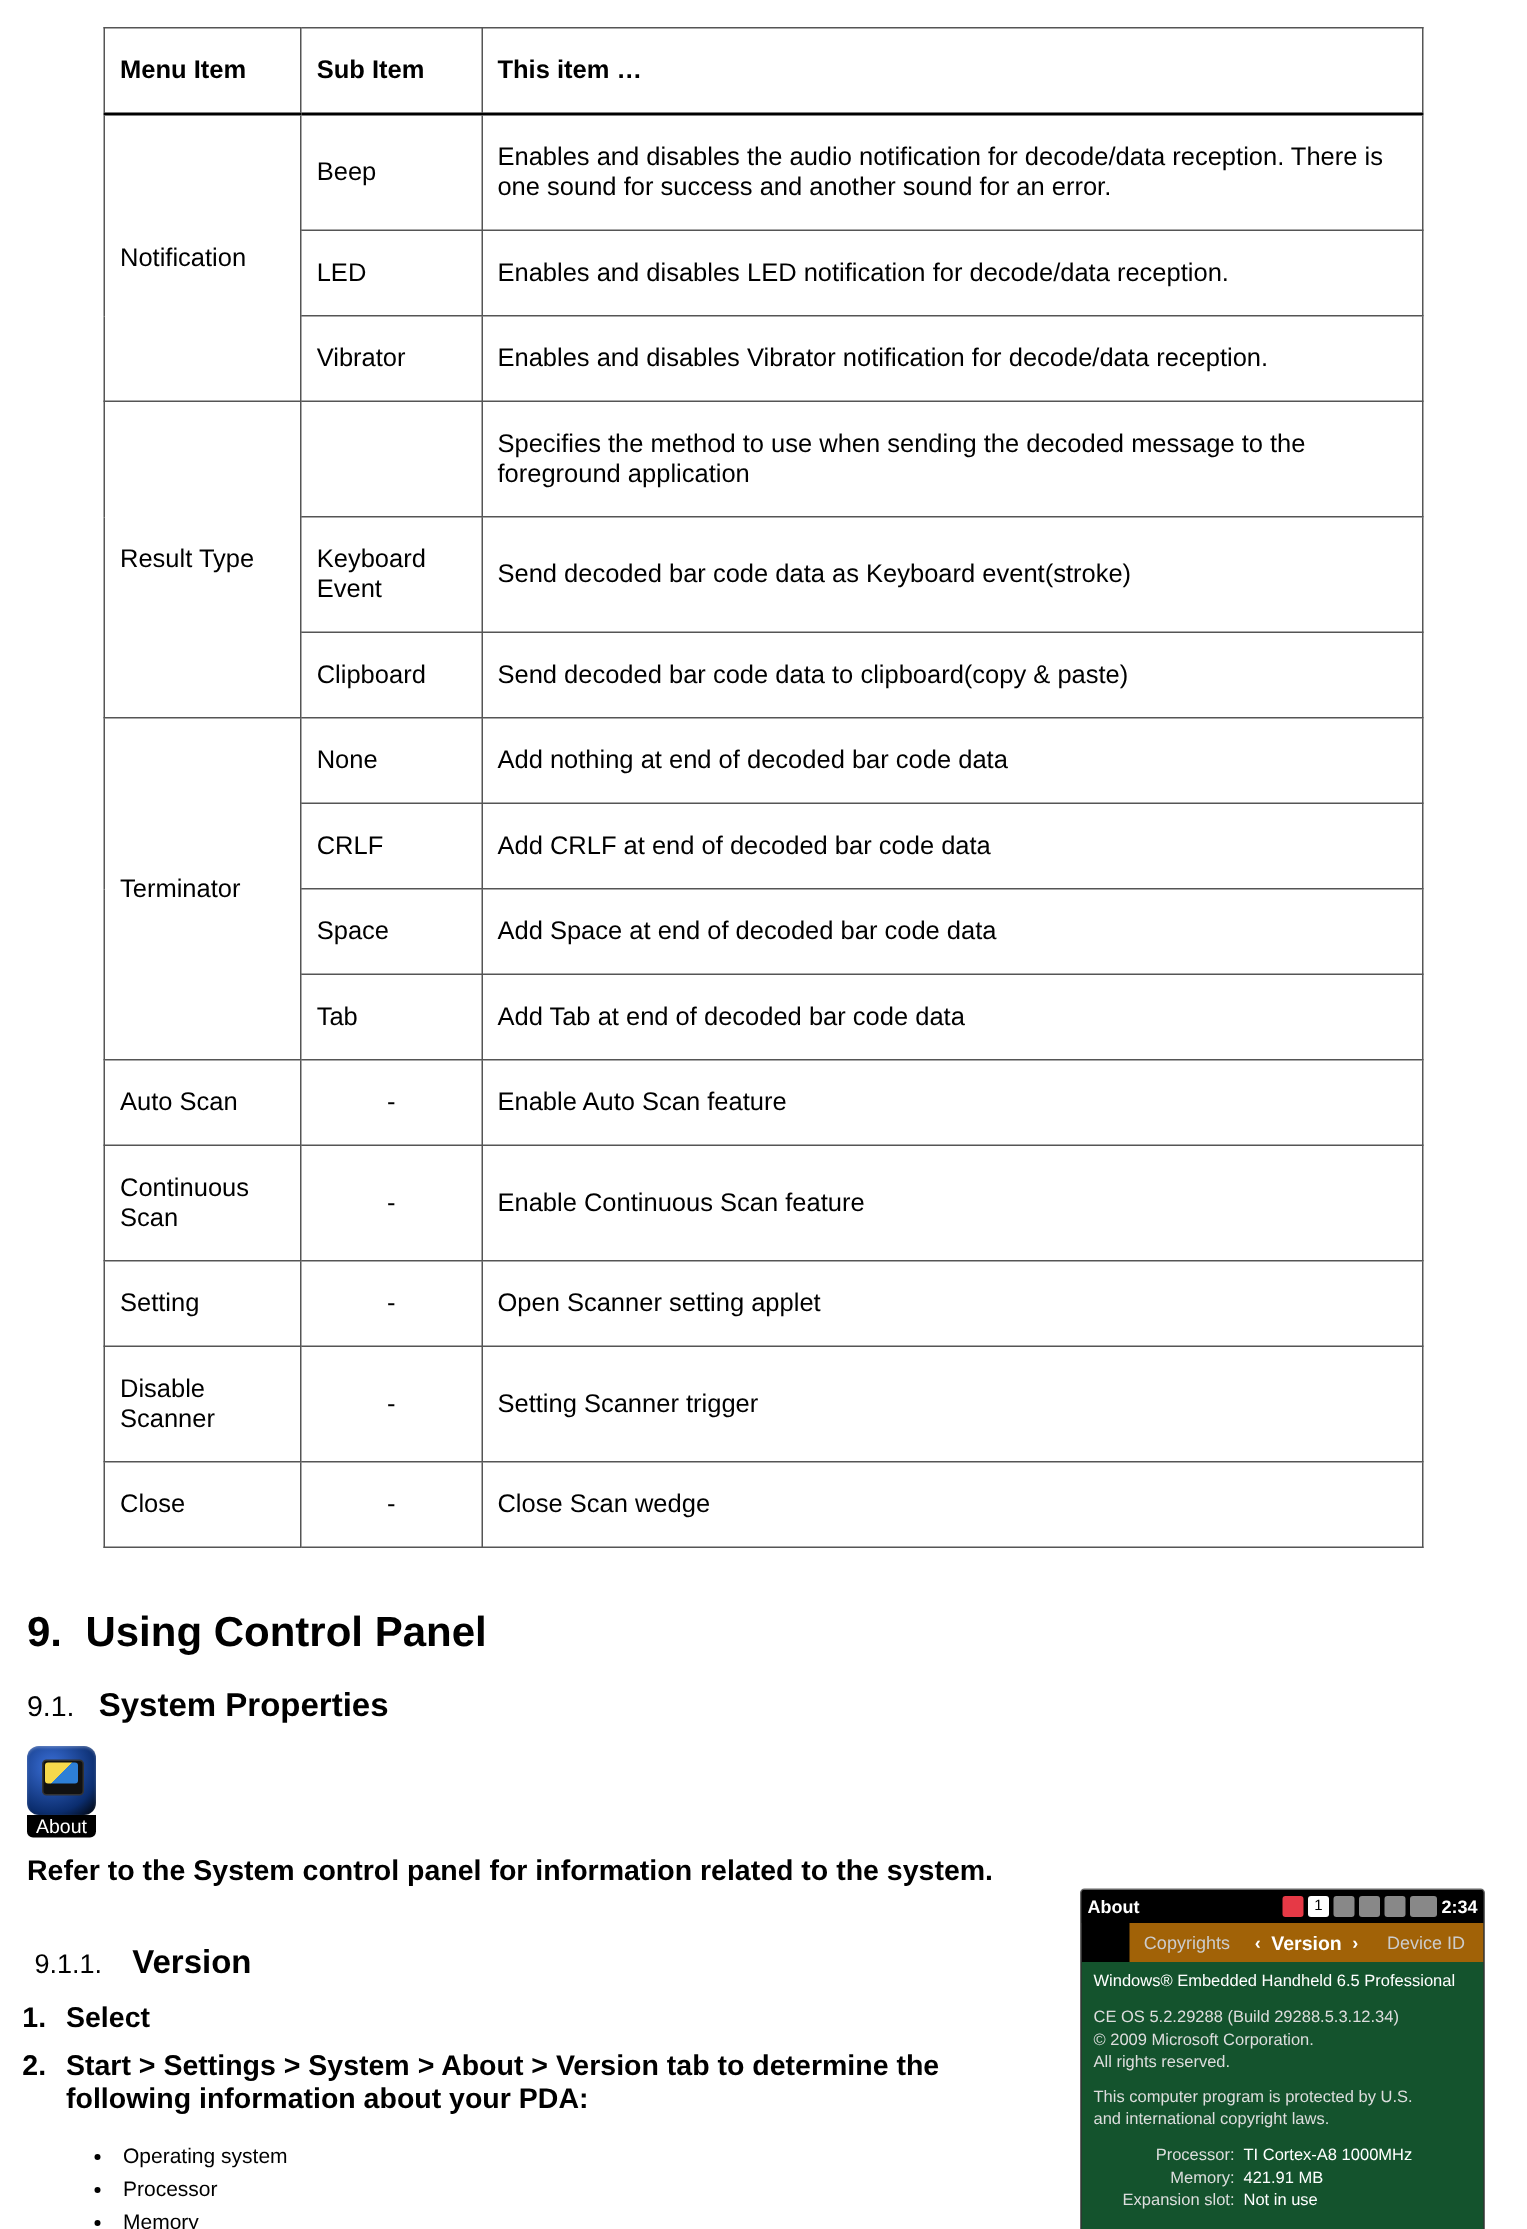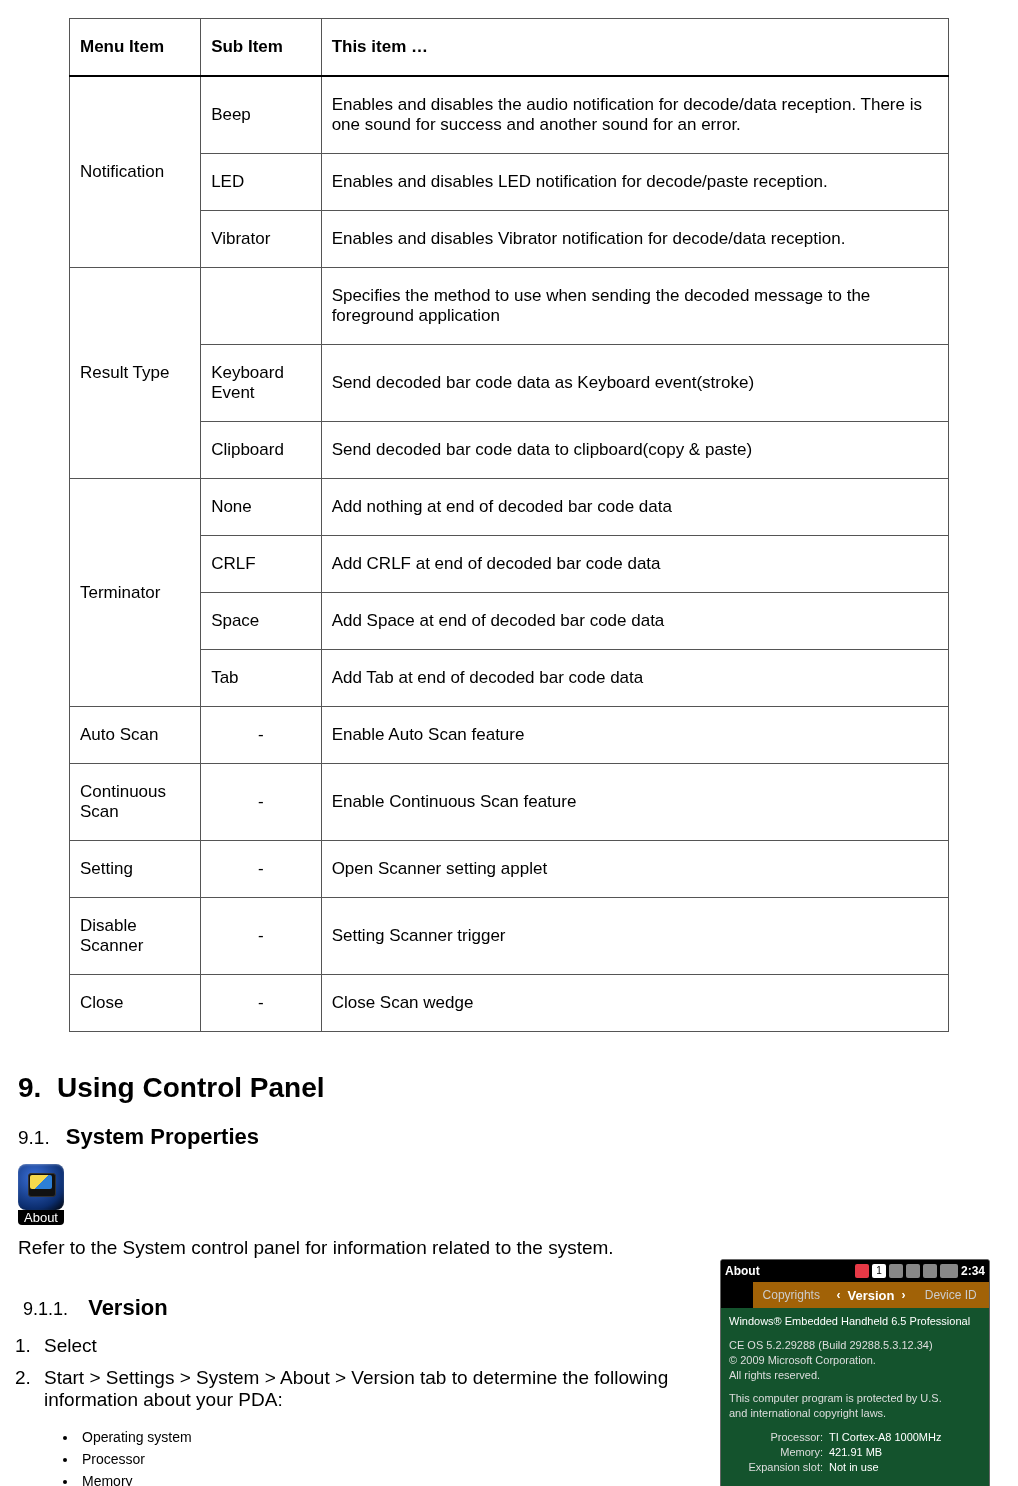--- a/index.html
+++ b/index.html
@@ -78,34 +78,35 @@
     content:"";
     position:absolute; top:11px; left:12px; width:22px; height:14px;
     background:linear-gradient(135deg,#f6d94c 50%,#2d7fd6 50%);
     border-radius:2px; z-index:1;
   }
   .about-icon .label {
     font-size: 13px; text-align: center; color:#fff;
     background:#000; width:46px; border-radius: 0 0 4px 4px;
   }
 
-  p.body { margin: 10px 0 0 0; font-size: 19px; }
+  p.body { margin: 10px 0 0 0; font-size: 19px; font-weight: bold; }
 
   .two-col {
     display: flex;
     align-items: flex-start;
     gap: 28px;
   }
   .left-col { flex: 1; }
   .right-col { width: 280px; }
 
   ol.steps {
     margin: 14px 0 18px 4px;
     padding-left: 14px;
     font-size: 19px;
+    font-weight: bold;
   }
   ol.steps li { margin-bottom: 10px; padding-left: 8px; }
   ul.bullets {
     list-style: disc;
     margin: 14px 0 0 60px;
     padding: 0;
     font-size: 14px;
   }
   ul.bullets li { margin-bottom: 6px; padding-left: 4px; }
 
@@ -187,21 +188,21 @@
   </thead>
   <tbody>
 
     <tr>
       <td class="menuitem" rowspan="3">Notification</td>
       <td>Beep</td>
       <td>Enables and disables the audio notification for decode/data reception. There is one sound for success and another sound for an error.</td>
     </tr>
     <tr>
       <td>LED</td>
-      <td>Enables and disables LED notification for decode/paste reception.</td>
+      <td>Enables and disables LED notification for decode/data reception.</td>
     </tr>
     <tr>
       <td>Vibrator</td>
       <td>Enables and disables Vibrator notification for decode/data reception.</td>
     </tr>
 
     <tr>
       <td class="menuitem" rowspan="3" style="vertical-align:middle;">Result Type</td>
       <td style="border-left:1px solid #555;"></td>
       <td>Specifies the method to use when sending the decoded message to the foreground application</td>

